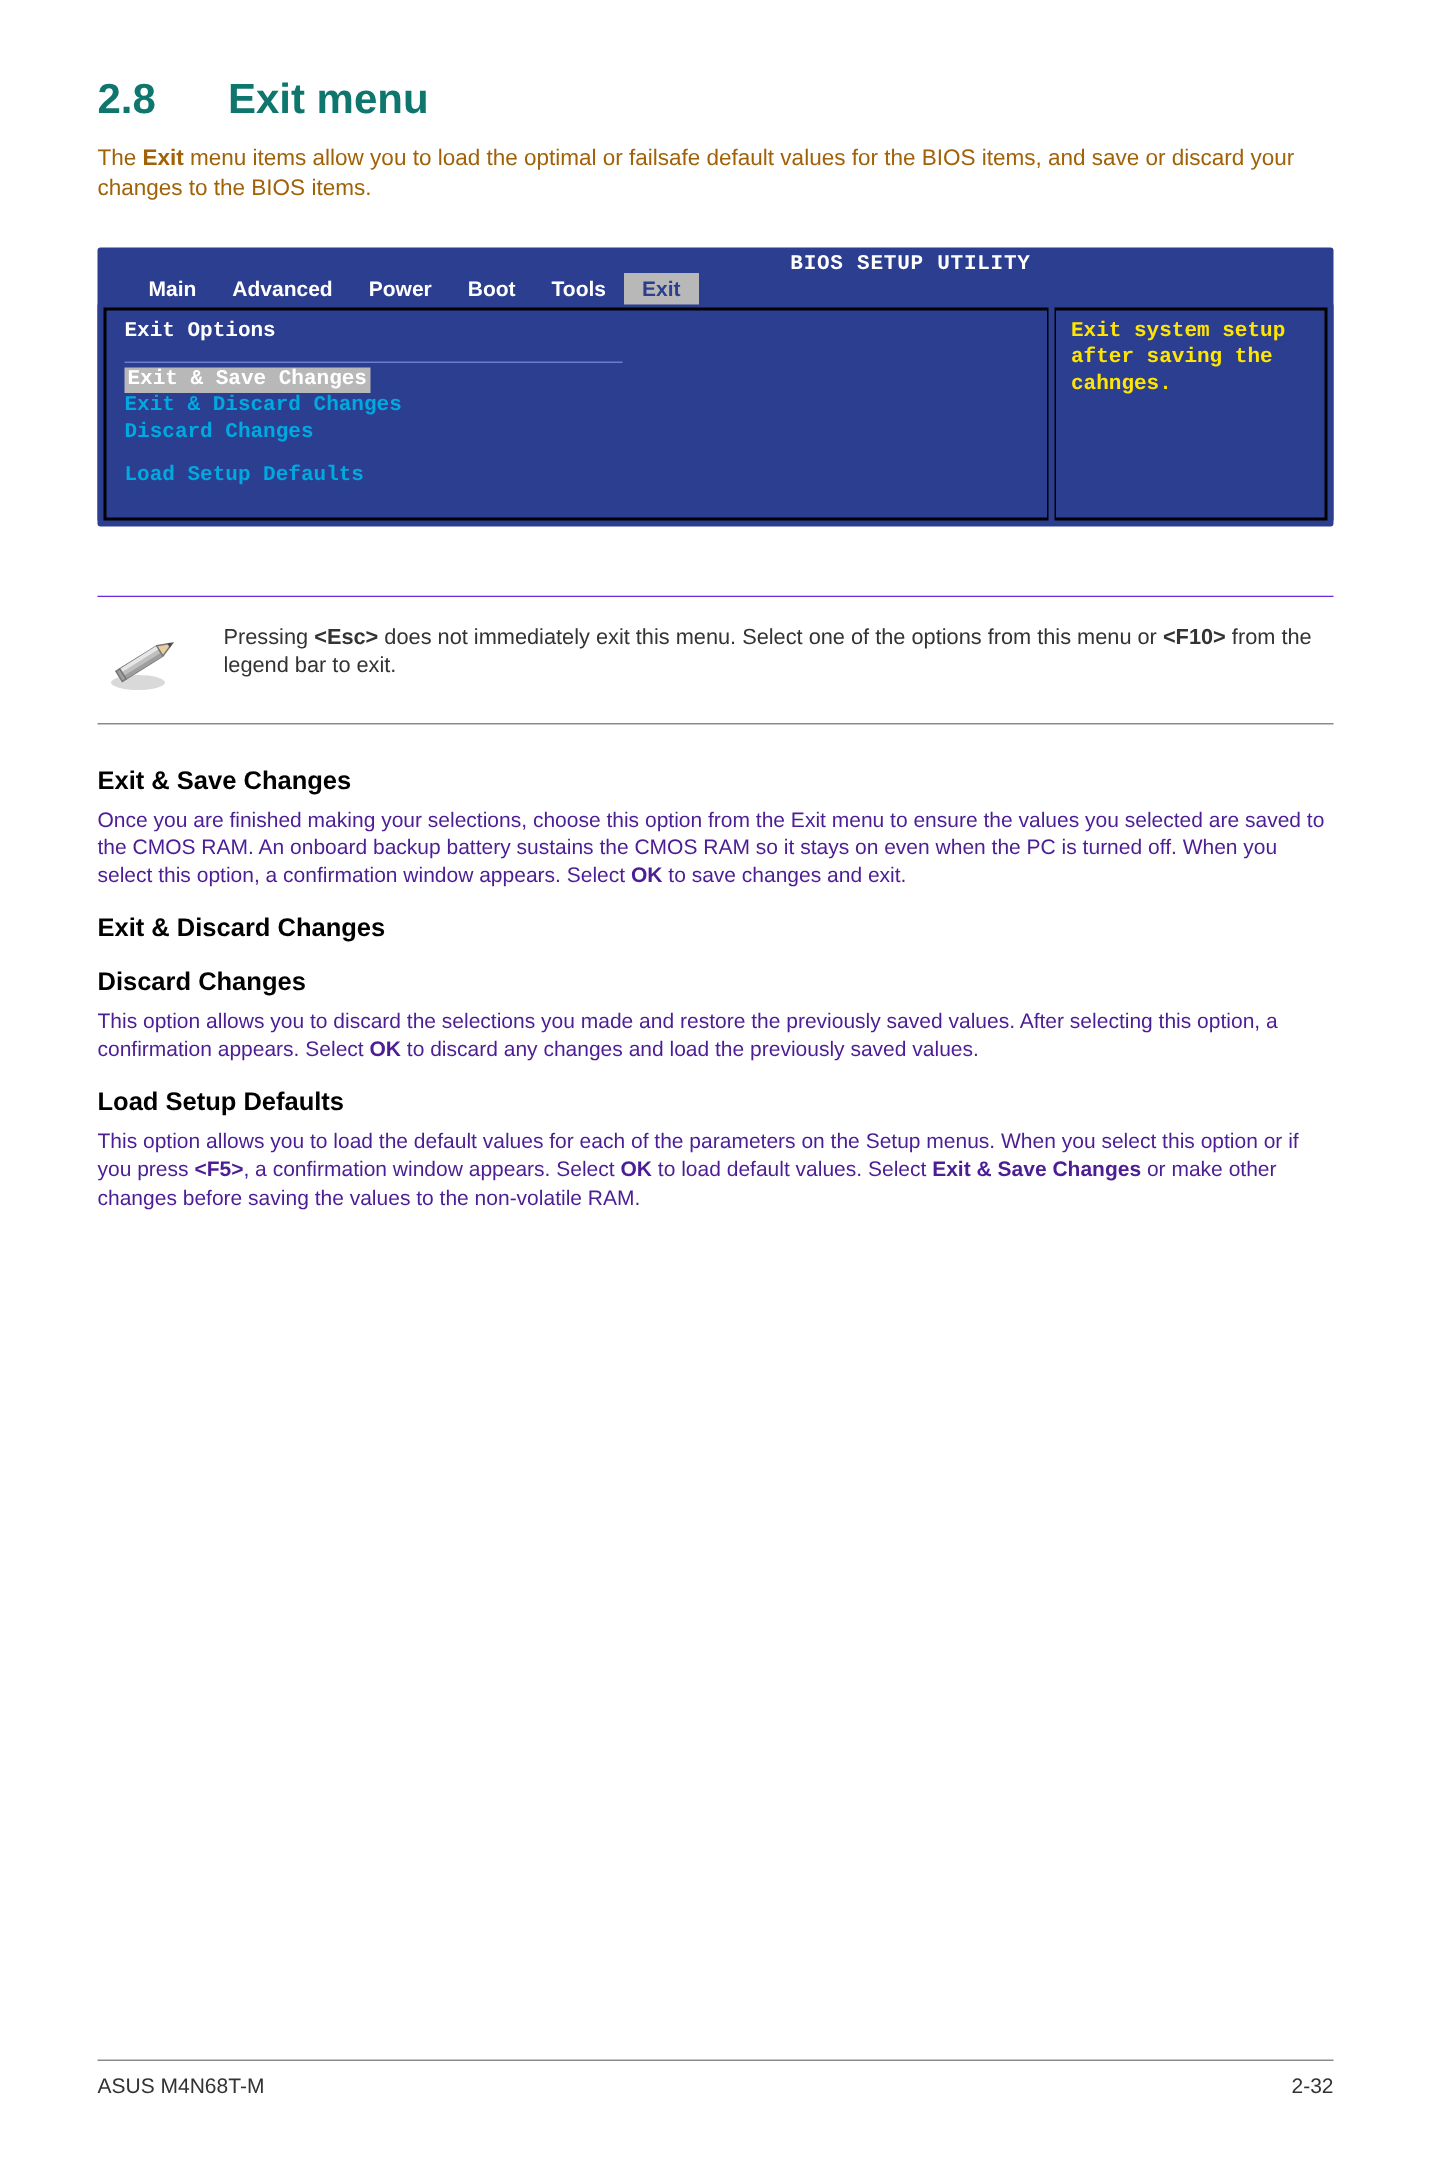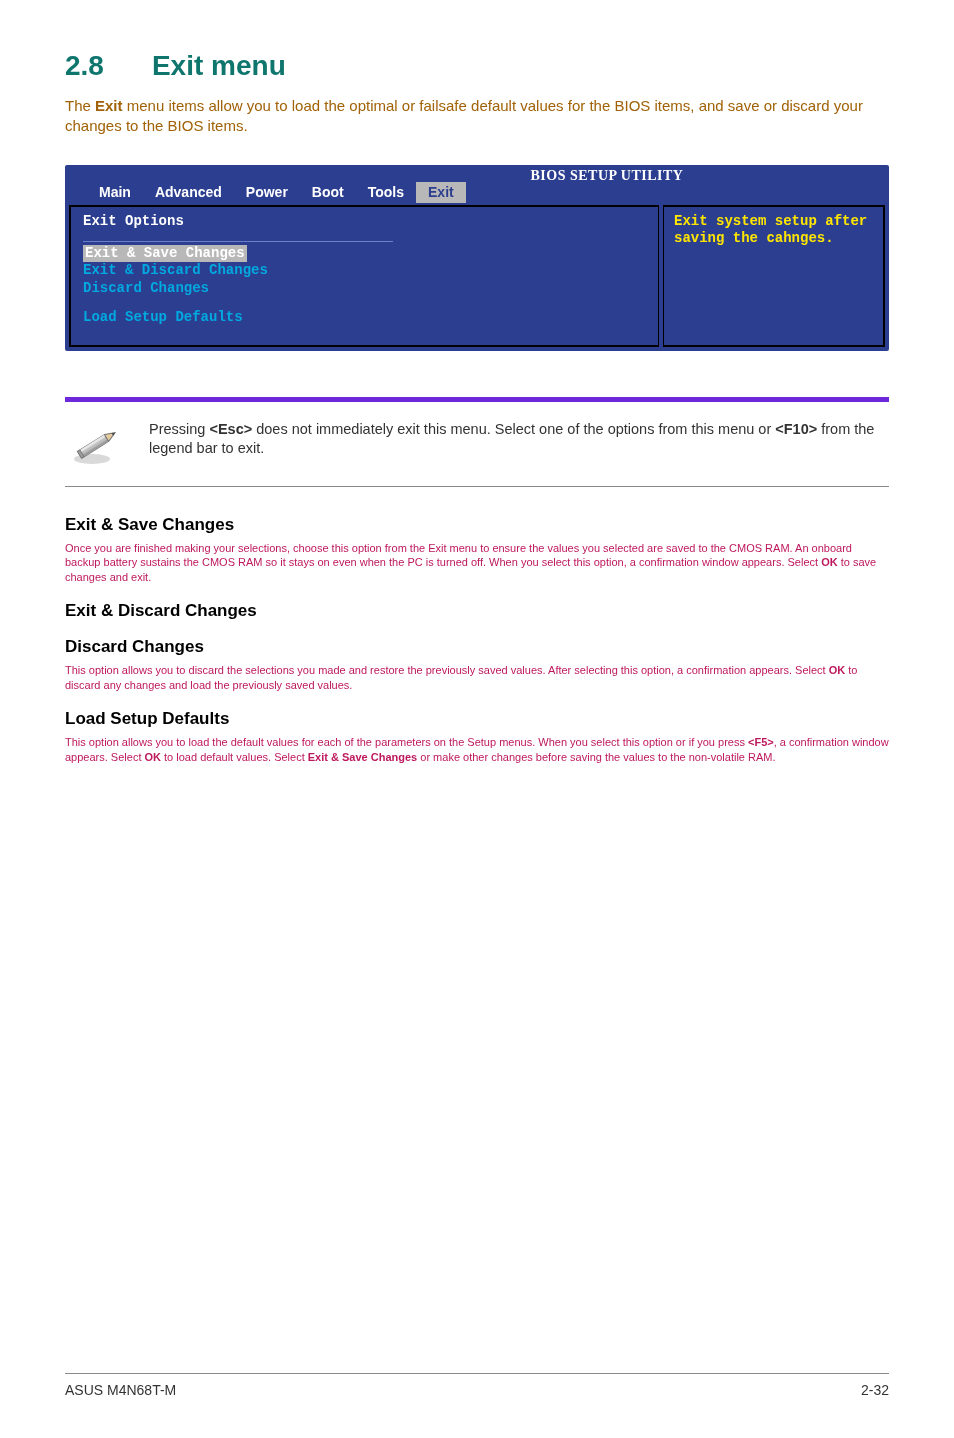--- a/index.html
+++ b/index.html
@@ -30,21 +30,21 @@
   
   .bios-wrap {
     background: #2c3e8f;
     border-radius: 2px;
     padding: 0 0 4px 0;
     margin-bottom: 42px;
     position: relative;
   }
   .bios-header-title {
     color: #fff;
-    font-family: Liberation Serif, serif;
+    font-family: Liberation Mono, monospace;
     font-weight: bold;
     font-size: 14px;
     text-align: center;
     padding-top: 3px;
     margin-left: 260px;
     letter-spacing: 0.5px;
   }
   .bios-tabs {
     display: flex;
     gap: 0;
@@ -84,21 +84,21 @@
     margin-bottom: 12px;
   }
   .bios-left .divider {
     border-top: 1px solid #6a7ec9;
     margin: 3px 0 3px 0;
     width: 55%;
   }
   .bios-left .item { color: #00a9e0; line-height: 1.25; }
   .bios-left .group2 { margin-top: 12px; }
   .bios-right {
-    width: 222px;
+    width: 182px;
     background: #2c3e8f;
     border: 2px solid #000;
     border-left: 1px solid #000;
     padding: 6px 10px 10px 10px;
     font-family: "Courier New", monospace;
     font-size: 14px;
     font-weight: bold;
     color: #ffe600;
     line-height: 1.25;
     min-height: 126px;
@@ -112,21 +112,21 @@
     margin-top: -22px;
     position: relative;
     z-index: 2;
   }
 
   
   .note-row {
     display: flex;
     align-items: flex-start;
     gap: 28px;
-    border-top: 5px solid #6d28d9;
+    border-top: 1px solid #6d28d9;
     border-bottom: 1px solid #8a8a8a;
     padding: 18px 4px 18px 4px;
     margin-bottom: 28px;
   }
   .pencil {
     flex: 0 0 52px;
     height: 48px;
     display: flex;
     align-items: center;
     justify-content: center;
@@ -142,23 +142,23 @@
   .sub {
     margin-bottom: 16px;
   }
   .sub h2 {
     font-size: 17px;
     font-weight: bold;
     color: #000;
     margin-bottom: 6px;
   }
   .sub p {
-    font-size: 11px;
+    font-size: 14px;
     line-height: 1.35;
-    color: #be185d;
+    color: #4c1d95;
   }
   .sub p b { font-weight: bold; }
 
   
   .footer {
     position: absolute;
     left: 65px;
     right: 65px;
     bottom: 40px;
     display: flex;

